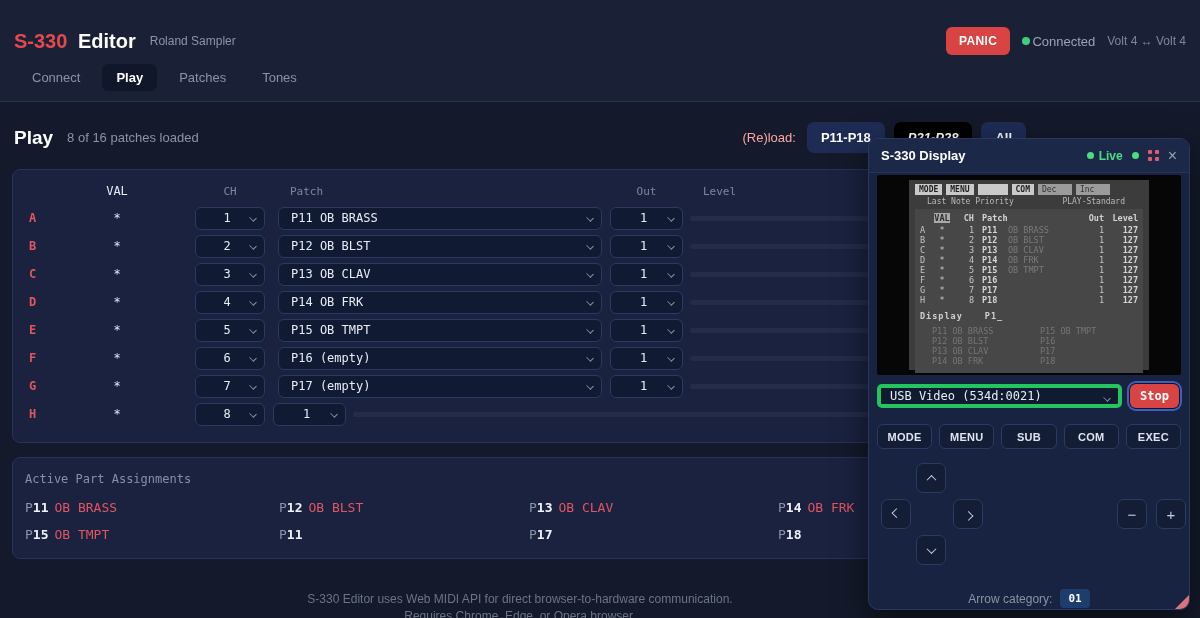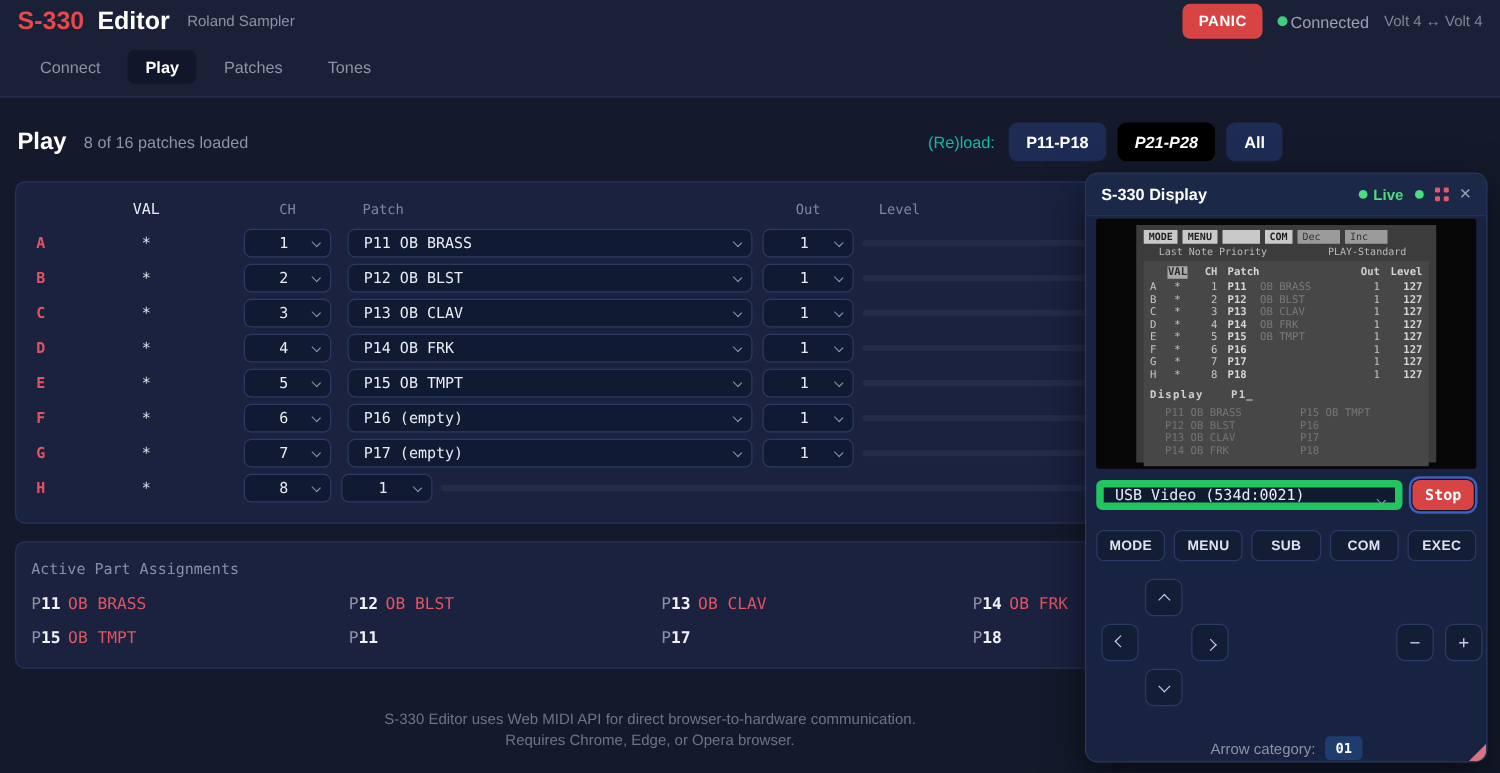--- a/index.html
+++ b/index.html
@@ -6,21 +6,21 @@
   html,body { width:1200px; height:618px; }
   body {
     background:#141a2b;
     font-family:"Liberation Sans",sans-serif;
     color:#e7eaf3;
     overflow:hidden;
     position:relative;
   }
 
   
-  .topbar { background:#1a2136; border-bottom:1px solid #273150; padding:0 14px 0; }
+  .topbar { background:#1a2136; border-bottom:1px solid #273150; padding:24px 14px 0; }
   .topbar-row1 { display:flex; align-items:center; height:34px; }
   .brand { font-size:20px; font-weight:bold; }
   .brand .accent { color:#e5484d; }
   .brand .rest { color:#ffffff; margin-left:5px; }
   .subtitle { color:#8b93a7; font-size:12px; margin-left:14px; }
   .topbar-right { margin-left:auto; display:flex; align-items:center; gap:12px; }
   .panic-btn { background:#d84444; color:#fff; font-weight:bold; font-size:12px;
     border:none; border-radius:6px; padding:7px 13px; letter-spacing:.4px; cursor:pointer; }
   .conn { display:flex; align-items:center; gap:2px; font-size:13px; color:#9aa3b5; }
   .dot { width:8px; height:8px; border-radius:50%; background:#3fce7c; display:inline-block; }
@@ -28,21 +28,21 @@
   .nav { display:flex; align-items:center; gap:8px; padding:6px 4px 10px; }
   .nav-item { color:#8b93a7; font-size:13px; padding:6px 14px; border-radius:6px; cursor:pointer; }
   .nav-item.active { background:#10172b; color:#fff; font-weight:bold; }
 
   
   .main { width:1040px; position:relative; }
   .section-head { display:flex; align-items:center; padding:20px 14px 16px; }
   .page-title { font-size:19px; font-weight:bold; color:#fff; }
   .page-sub { color:#8b93a7; font-size:13px; margin-left:14px; }
   .reload-group { margin-left:auto; display:flex; align-items:center; gap:9px; }
-  .reload-label { color:#14b8a6; font-size:13px; margin-right:2px; }
+  .reload-label { color:#fca5a5; font-size:13px; margin-right:2px; }
   .pill-btn { background:#1e2c55; color:#fff; font-weight:bold; font-size:13px;
     border:none; border-radius:7px; padding:8px 14px; cursor:pointer; }
   .pill-btn.red { background:#000000;font-style:italic; }
 
   .card { background:#1a2240; border:1px solid #28325a; border-radius:8px;
     margin:0 12px; }
   .table-card { padding:10px 0 14px; }
 
   .prow, .phead { display:flex; align-items:center; height:28px; }
   .phead { height:22px; margin-bottom:2px; color:#7c87a0; font-size:11px;
@@ -117,21 +117,21 @@
   .crt-th { margin-bottom:2px; color:#cfcfcf; font-weight:bold; }
   .crt-th .val-box { background:#a9a9a9; color:#2e2e2e; width:16px; text-align:center; }
   .crt-display { margin:6px 0 5px; font-size:8.5px; color:#d0d0d0; font-weight:bold; letter-spacing:1px; }
   .crt-display .dv { margin-left:22px; }
   .crt-plist { font-size:8.5px; line-height:10px; color:#757575; margin-top:4px; }
   .crt-plist .row { display:flex; padding-left:12px; white-space:pre; }
   .crt-plist .c1 { width:108px; }
 
   
   .vid-row { display:flex; align-items:center; gap:8px; padding:9px 8px 8px; }
-  .vid-select { flex:1; height:24px; background:#101a31; border:6px solid #22c55e; border-radius:5px;
+  .vid-select { flex:1; height:24px; background:#101a31; border:4px solid #22c55e; border-radius:5px;
     display:flex; align-items:center; padding:0 22px 0 9px; position:relative;
     font-family:"DejaVu Sans Mono",monospace; font-size:12px; color:#e8ecf5; cursor:pointer; }
   .stop-btn { background:#d84444; color:#fff; font-weight:bold; font-size:12px;
     font-family:"DejaVu Sans Mono",monospace; border:none; border-radius:6px; padding:5px 10px;
     cursor:pointer; box-shadow:0 0 0 1px #0f1527, 0 0 0 3px #3e5fbf; margin-right:2px; }
 
   
   .cmd-row { display:flex; gap:7px; padding:8px 8px 0; }
   .cmd-btn { flex:1; height:25px; background:#141d36; border:1px solid #2b3a63; border-radius:6px;
     color:#dde3f0; font-weight:bold; font-size:11px; letter-spacing:.3px; cursor:pointer; }

